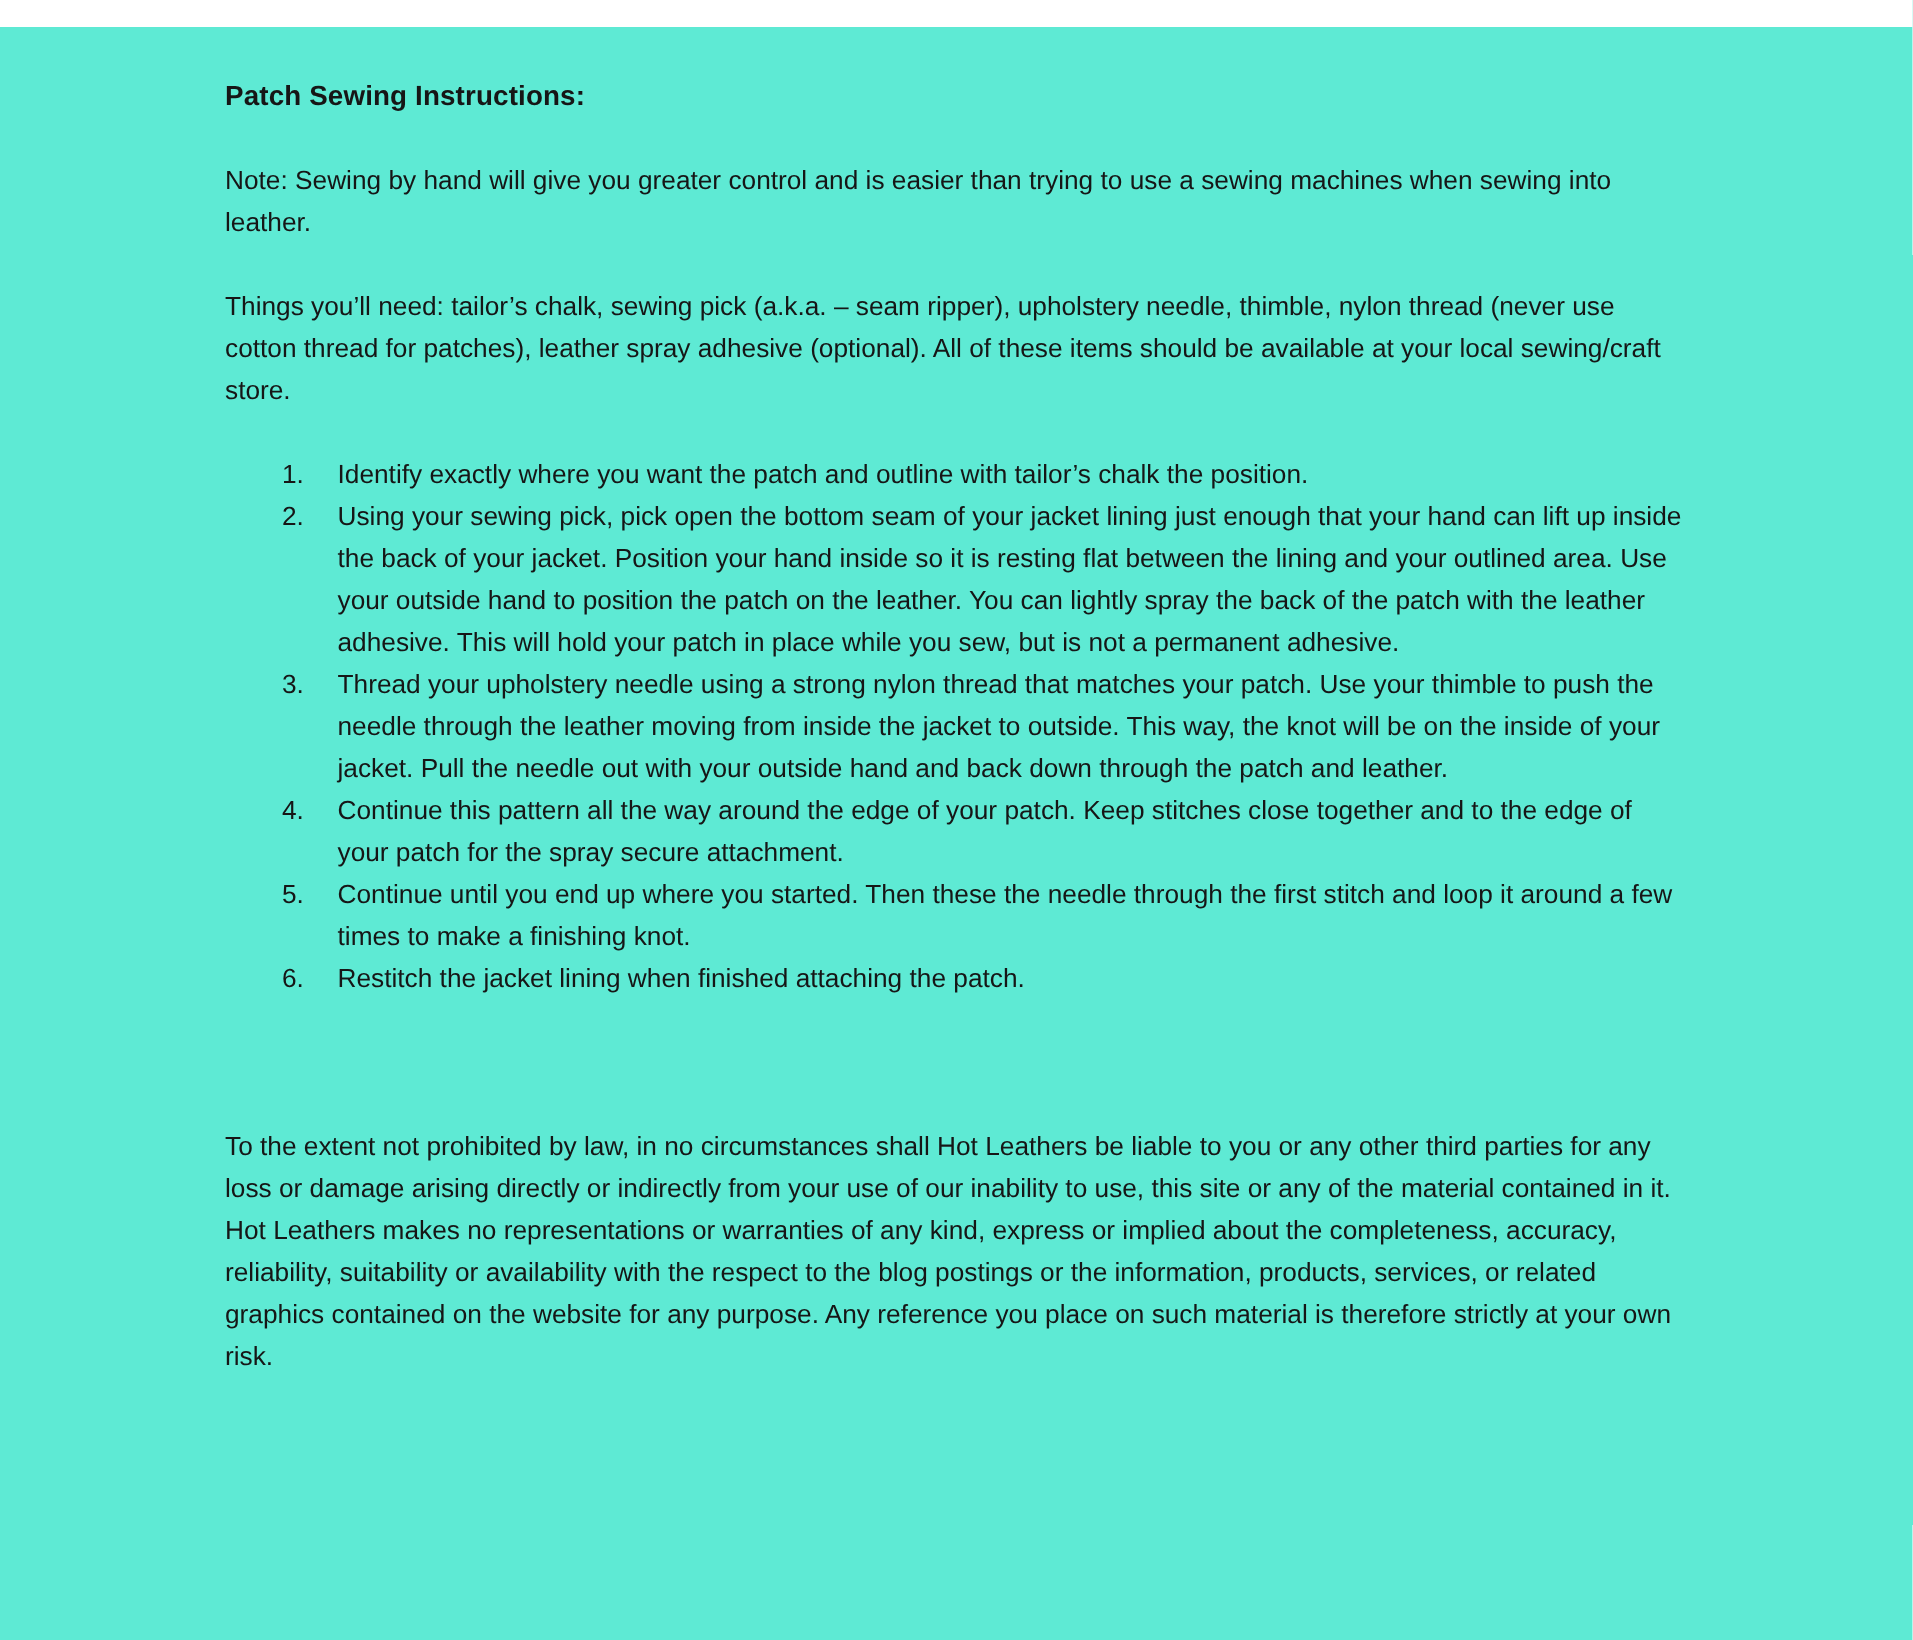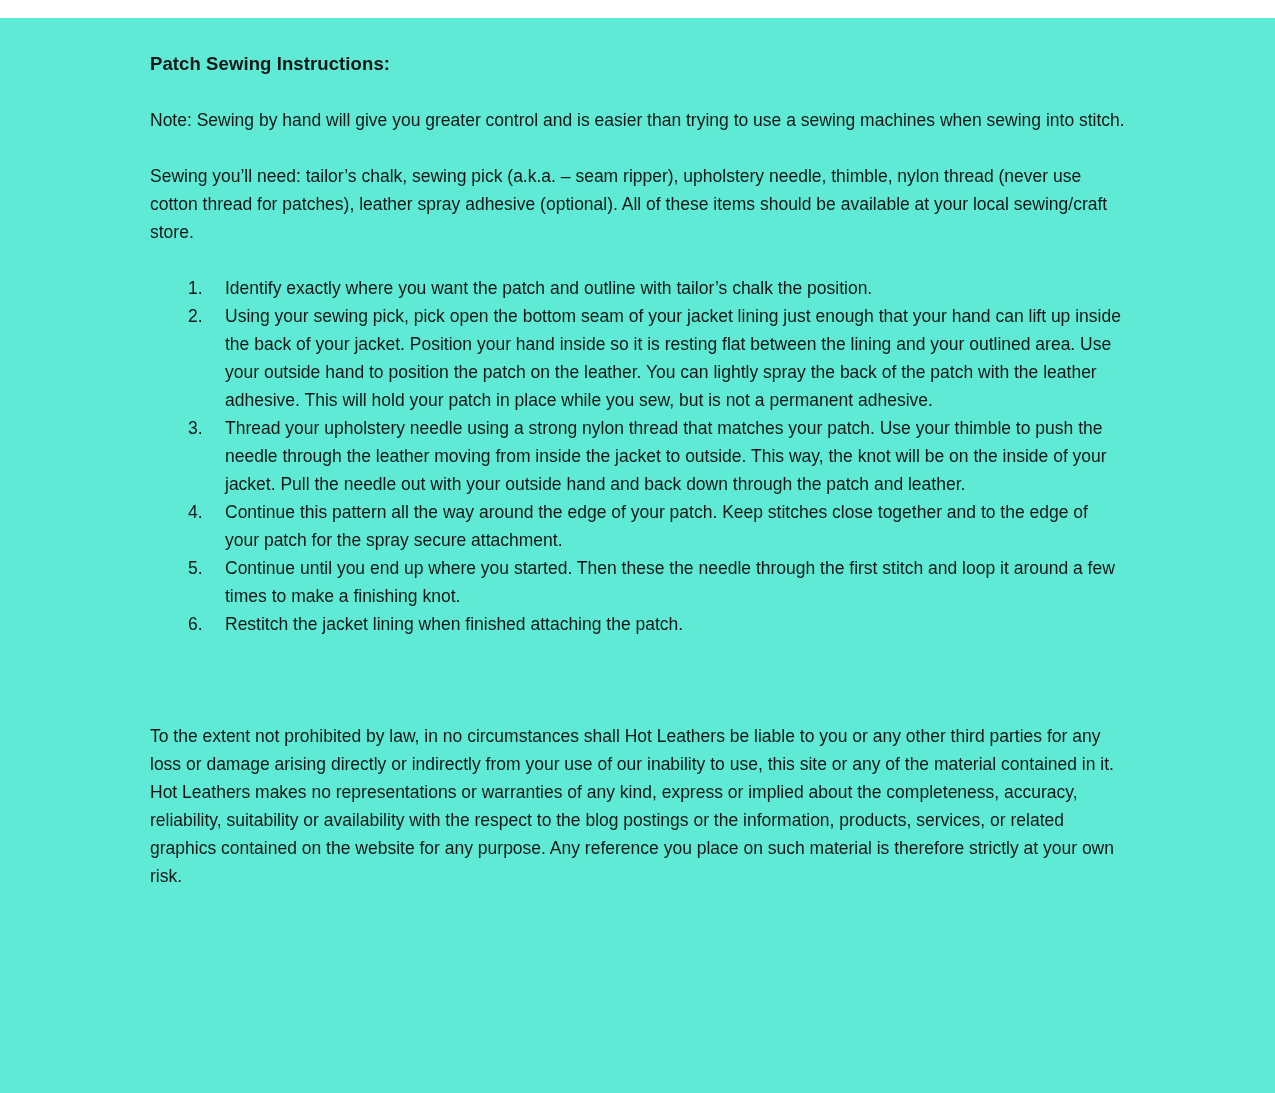--- a/index.html
+++ b/index.html
@@ -55,23 +55,23 @@
     margin: 0;
   }
 </style>
 </head>
 <body>
 
 <div class="page">
 
   <h1 class="doc-title">Patch Sewing Instructions:</h1>
 
-  <p>Note: Sewing by hand will give you greater control and is easier than trying to use a sewing machines when sewing into stitch.</p>
+  <p>Note: Sewing by hand will give you greater control and is easier than trying to use a sewing machines when sewing into leather.</p>
 
-  <p>Sewing you’ll need: tailor’s chalk, sewing pick (a.k.a. – seam ripper), upholstery needle, thimble, nylon thread (never use cotton thread for patches), leather spray adhesive (optional). All of these items should be available at your local sewing/craft store.</p>
+  <p>Things you’ll need: tailor’s chalk, sewing pick (a.k.a. – seam ripper), upholstery needle, thimble, nylon thread (never use cotton thread for patches), leather spray adhesive (optional). All of these items should be available at your local sewing/craft store.</p>
 
   <ol class="steps">
     <li>
       <span class="num">1.</span>
       <span class="step-text">Identify exactly where you want the patch and outline with tailor’s chalk the position.</span>
     </li>
     <li>
       <span class="num">2.</span>
       <span class="step-text">Using your sewing pick, pick open the bottom seam of your jacket lining just enough that your hand can lift up inside the back of your jacket. Position your hand inside so it is resting flat between the lining and your outlined area. Use your outside hand to position the patch on the leather. You can lightly spray the back of the patch with the leather adhesive. This will hold your patch in place while you sew, but is not a permanent adhesive.</span>
     </li>

